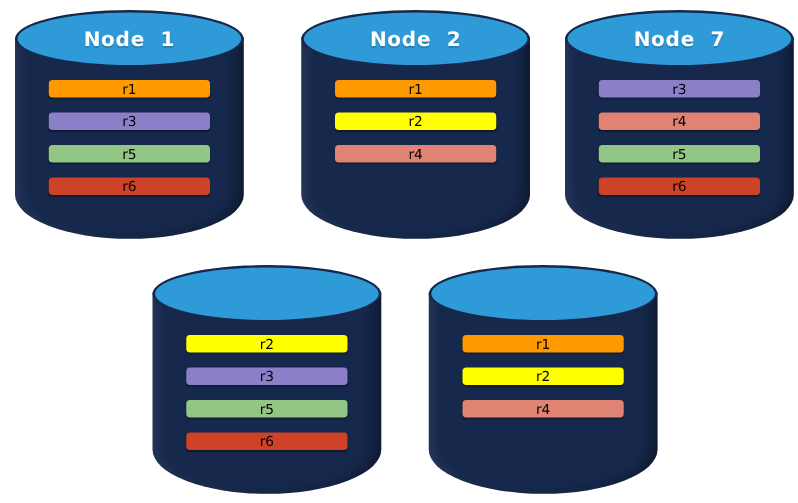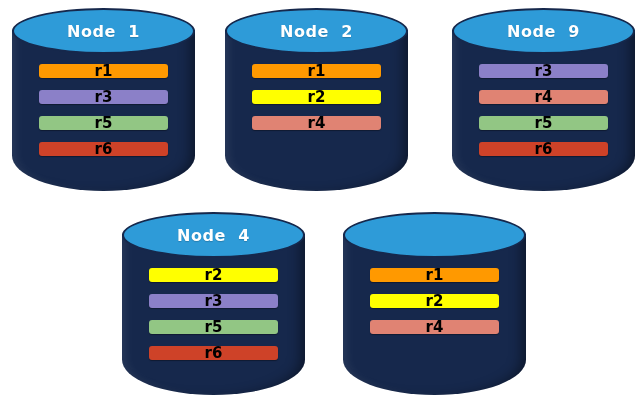--- a/index.html
+++ b/index.html
@@ -82,67 +82,66 @@
   }
 
   .row-bar {
     position: relative;
     height: 14px;
     margin-bottom: 12px;
     border-radius: 3px;
     display: flex;
     align-items: center;
     justify-content: center;
-    font-size: 15px;
-    font-weight: bold;
+    font-size: 11px;
+    font-weight: normal;
     color: #000000;
     line-height: 1;
     box-shadow: 0 1px 1px rgba(0,0,0,0.35);
   }
 </style>
 </head>
 <body>
 
 <div id="diagram" style="background: rgb(255, 255, 255);">
     <div class="node" style="left: 12px; top: 8px;">
       <div class="cyl-body" style="background: rgb(22, 40, 76);"></div>
       <div class="cyl-top" style="background: rgb(46, 155, 216); border-color: rgb(22, 40, 76);"></div>
       <div class="node-title" style="color: rgb(255, 255, 255);">Node  1</div>
       <div class="rows">
         <div class="row-bar" style="background: rgb(255, 153, 0); color: rgb(0, 0, 0);">r1</div>
         <div class="row-bar" style="background: rgb(139, 128, 200); color: rgb(0, 0, 0);">r3</div>
         <div class="row-bar" style="background: rgb(146, 198, 132); color: rgb(0, 0, 0);">r5</div>
         <div class="row-bar" style="background: rgb(206, 66, 40); color: rgb(0, 0, 0);">r6</div>
       </div>
     </div>
-    <div class="node" style="left: 225px; top: 8px;">
+    <div class="node" style="left: 241px; top: 8px;">
       <div class="cyl-body" style="background: rgb(22, 40, 76);"></div>
       <div class="cyl-top" style="background: rgb(46, 155, 216); border-color: rgb(22, 40, 76);"></div>
       <div class="node-title" style="color: rgb(255, 255, 255);">Node  2</div>
       <div class="rows">
         <div class="row-bar" style="background: rgb(255, 153, 0); color: rgb(0, 0, 0);">r1</div>
         <div class="row-bar" style="background: rgb(255, 255, 0); color: rgb(0, 0, 0);">r2</div>
         <div class="row-bar" style="background: rgb(224, 131, 115); color: rgb(0, 0, 0);">r4</div>
       </div>
     </div>
     <div class="node" style="left: 452px; top: 8px;">
       <div class="cyl-body" style="background: rgb(22, 40, 76);"></div>
       <div class="cyl-top" style="background: rgb(46, 155, 216); border-color: rgb(22, 40, 76);"></div>
-      <div class="node-title" style="color: rgb(255, 255, 255);">Node  9</div>
+      <div class="node-title" style="color: rgb(255, 255, 255);">Node  7</div>
       <div class="rows">
         <div class="row-bar" style="background: rgb(139, 128, 200); color: rgb(0, 0, 0);">r3</div>
         <div class="row-bar" style="background: rgb(224, 131, 115); color: rgb(0, 0, 0);">r4</div>
         <div class="row-bar" style="background: rgb(146, 198, 132); color: rgb(0, 0, 0);">r5</div>
         <div class="row-bar" style="background: rgb(206, 66, 40); color: rgb(0, 0, 0);">r6</div>
       </div>
     </div>
     <div class="node" style="left: 122px; top: 212px;">
       <div class="cyl-body" style="background: rgb(22, 40, 76);"></div>
       <div class="cyl-top" style="background: rgb(46, 155, 216); border-color: rgb(22, 40, 76);"></div>
-      <div class="node-title" style="color: rgb(255, 255, 255);">Node  4</div>
       <div class="rows">
         <div class="row-bar" style="background: rgb(255, 255, 0); color: rgb(0, 0, 0);">r2</div>
         <div class="row-bar" style="background: rgb(139, 128, 200); color: rgb(0, 0, 0);">r3</div>
         <div class="row-bar" style="background: rgb(146, 198, 132); color: rgb(0, 0, 0);">r5</div>
         <div class="row-bar" style="background: rgb(206, 66, 40); color: rgb(0, 0, 0);">r6</div>
       </div>
     </div>
     <div class="node" style="left: 343px; top: 212px;">
       <div class="cyl-body" style="background: rgb(22, 40, 76);"></div>
       <div class="cyl-top" style="background: rgb(46, 155, 216); border-color: rgb(22, 40, 76);"></div>

